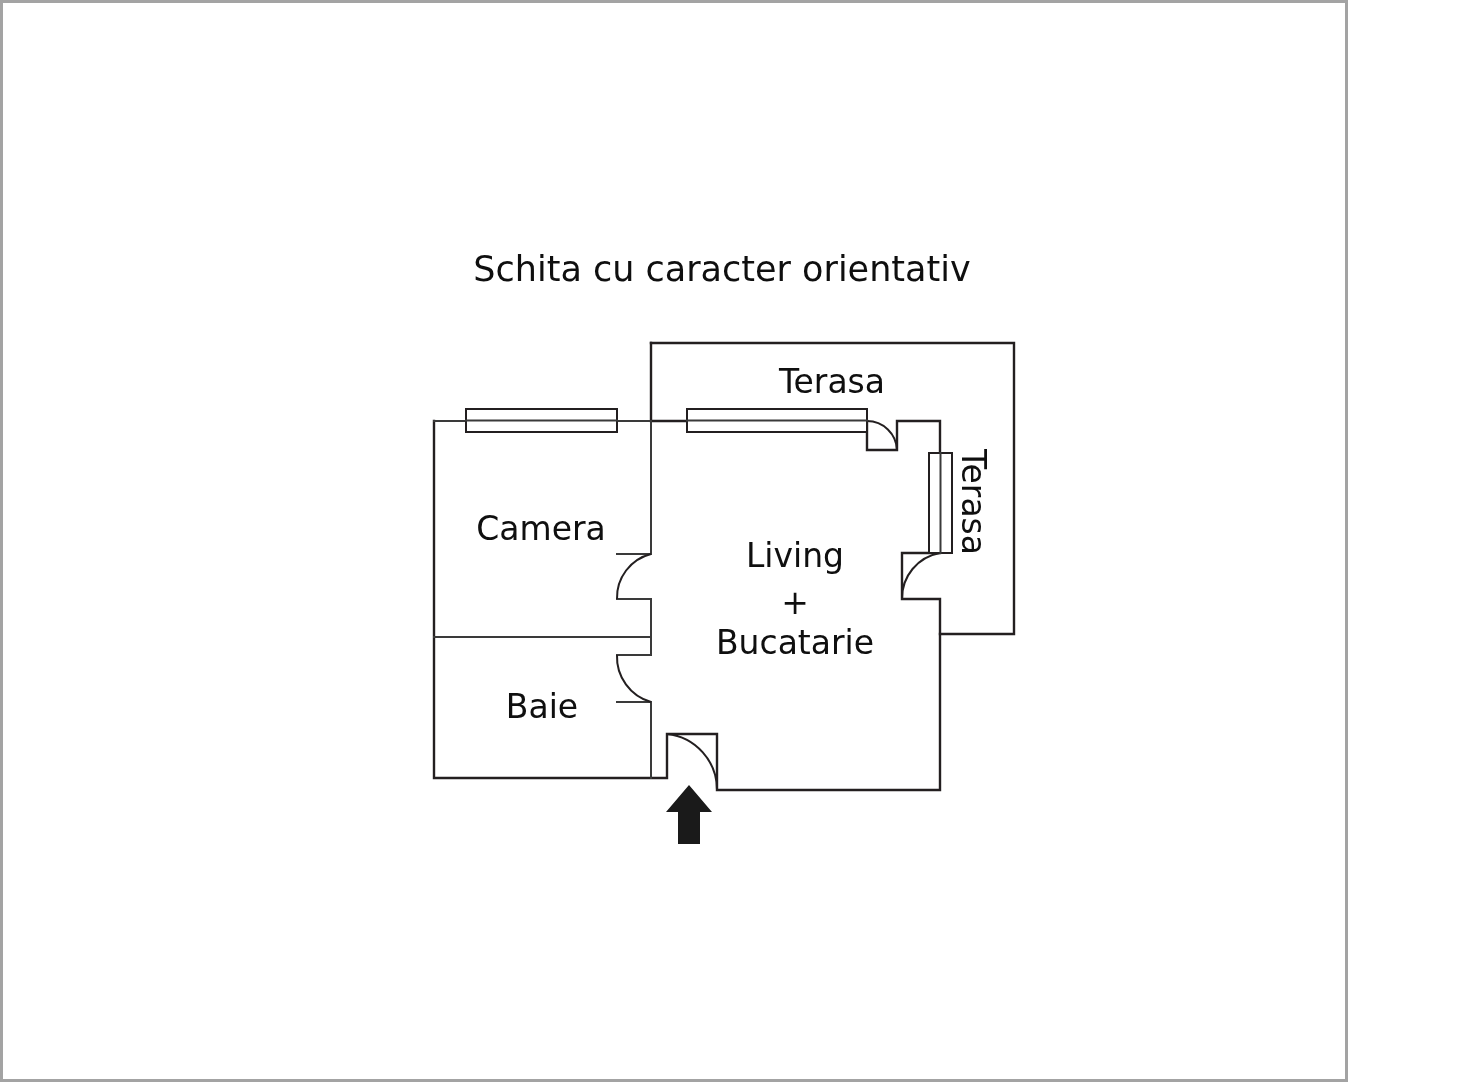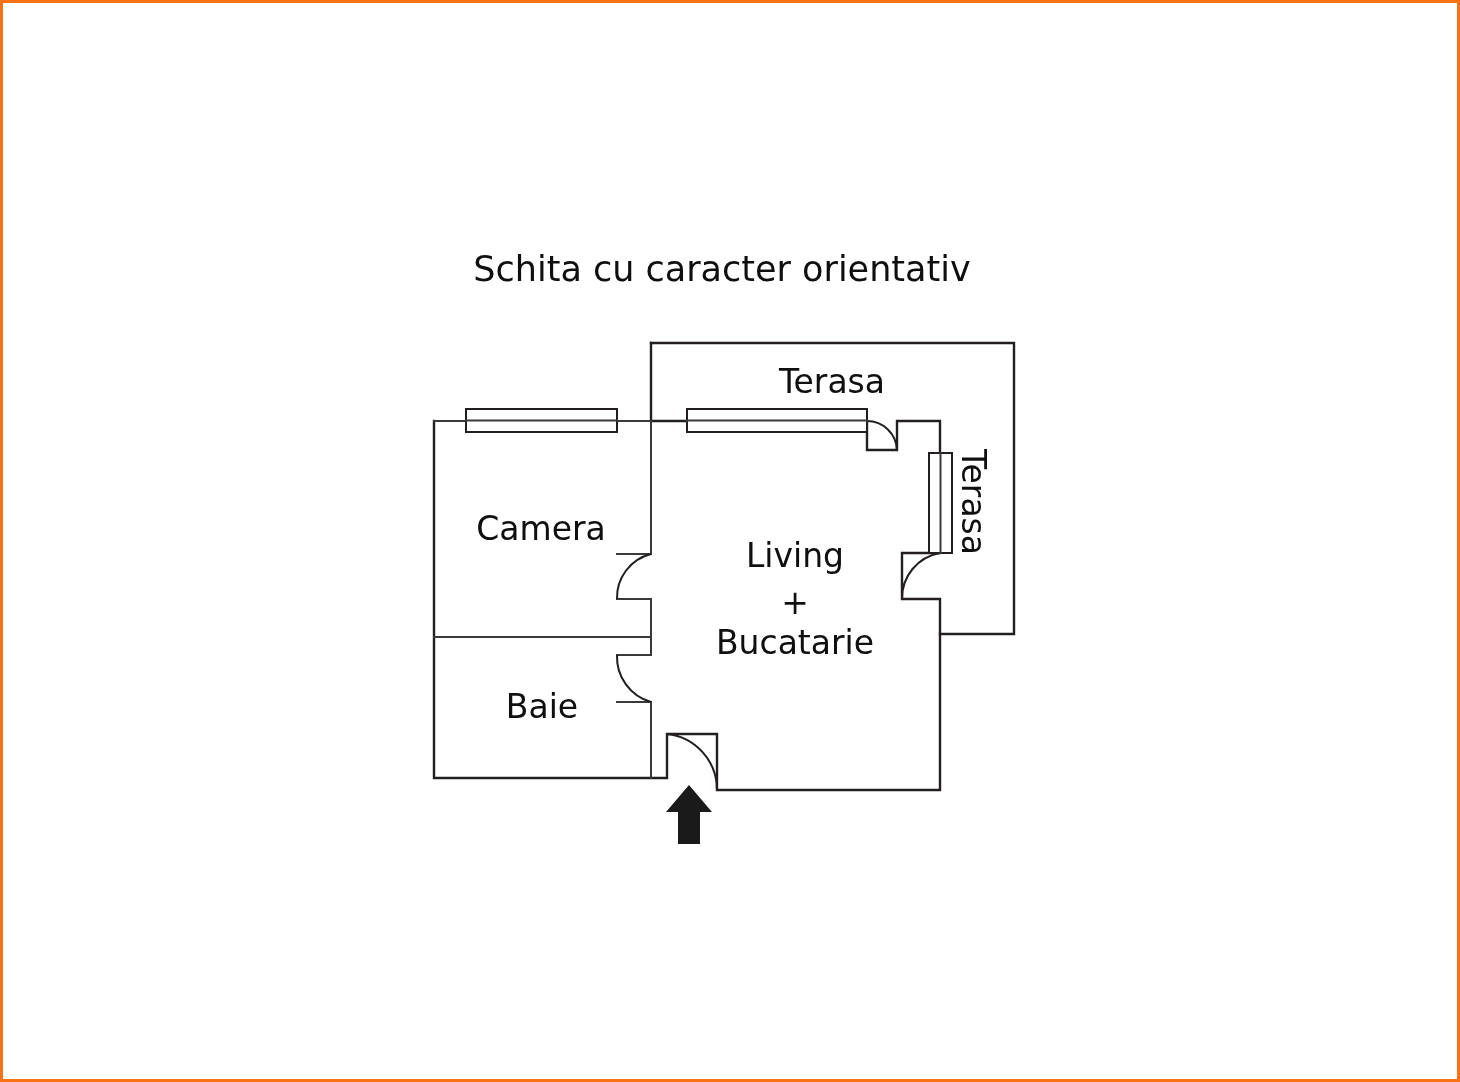--- a/index.html
+++ b/index.html
@@ -2,25 +2,25 @@
 <html><head>
 <meta charset="utf-8">
 <style>
   html, body {
     margin: 0;
     padding: 0;
     background: #ffffff;
   }
   #page {
     position: relative;
-    width: 1460px;
+    width: 1348px;
     height: 1082px;
     background: #ffffff;
     box-sizing: border-box;
-    border: 3px solid #f97316;
+    border: 3px solid #a3a3a3;
     overflow: hidden;
     font-family: "DejaVu Sans", sans-serif;
   }
   #plan-svg {
     position: absolute;
     left: 0;
     top: 0;
     width: 1460px;
     height: 1082px;
     display: block;

